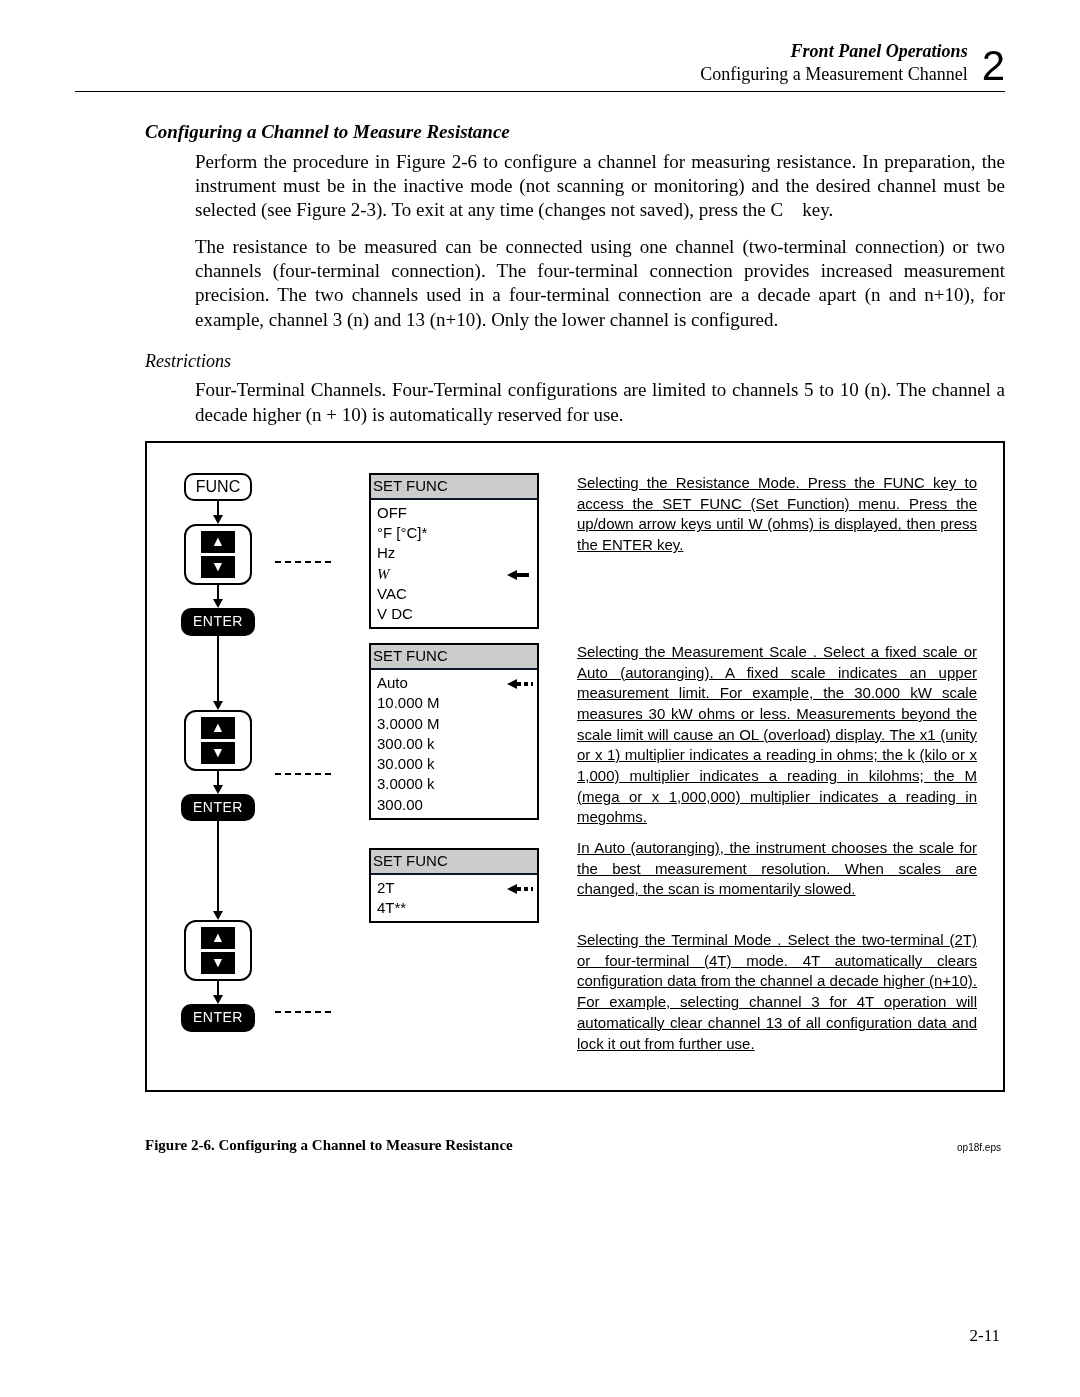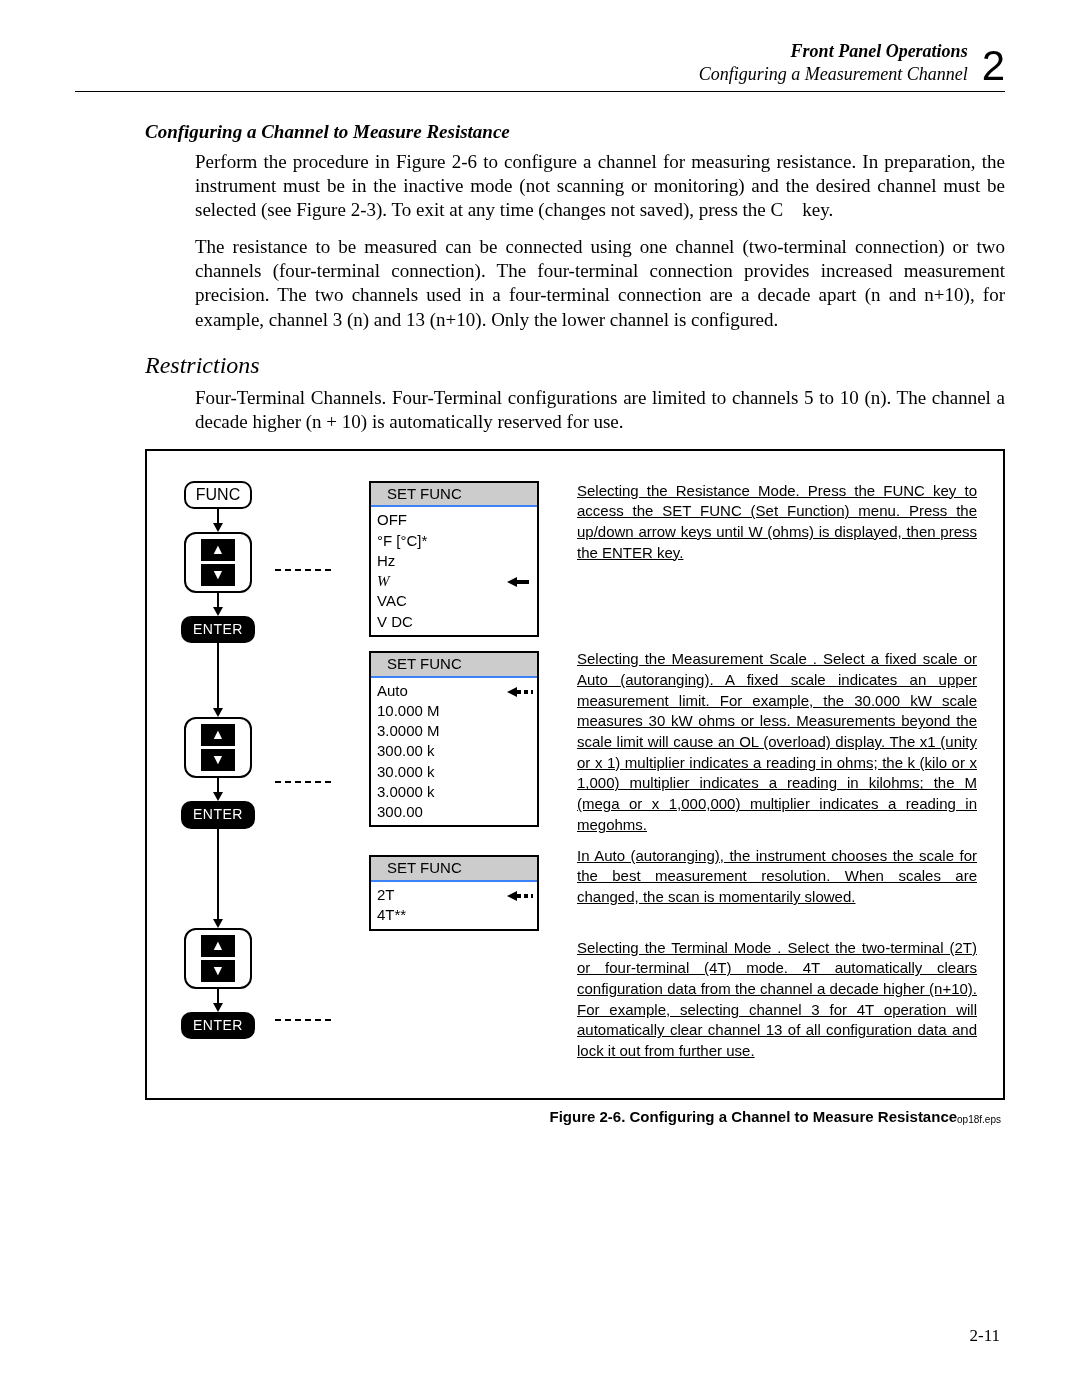--- a/index.html
+++ b/index.html
@@ -18,41 +18,41 @@
     box-sizing: border-box;
     padding: 40px 75px 30px 75px;
   }
   .header {
     display: flex;
     justify-content: flex-end;
     align-items: flex-end;
   }
   .header .titles { text-align: right; margin-right: 10px; }
   .header .section-title { font-style: italic; font-weight: bold; font-size: 18px; }
-  .header .sub-title { font-style: italic; font-size: 18px; }
+  .header .sub-title { font-size: 18px; }
   .header .chapter-number {
     font-family: Arial, Helvetica, sans-serif;
     font-size: 42px;
     line-height: 0.9;
     margin-left: 4px;
   }
   .rule {
     border: none;
     border-top: 1px solid #000;
     margin: 6px 0 28px 0;
   }
   .h-italic {
     font-style: italic;
     font-weight: bold;
     font-size: 19px;
     margin: 18px 0 6px 70px;
   }
   .h-sub {
     font-style: italic;
-    font-size: 24px;
+    font-size: 18px;
     margin: 18px 0 6px 70px;
   }
   .para {
     margin: 0 0 12px 120px;
     text-align: justify;
     font-size: 19px;
     line-height: 1.28;
   }
   .figure-frame {
     margin: 14px 0 8px 70px;
@@ -128,22 +128,22 @@
     width: 170px;
     font-family: Arial, Helvetica, sans-serif;
     font-size: 15px;
   }
   .menu-box {
     border: 2px solid #000;
     margin-bottom: 10px;
   }
   .menu-title {
     background: #ccc;
-    border-bottom: 2px solid #3b82f6;
-    padding: 2px 16px;
+    border-bottom: 2px solid #0f172a;
+    padding: 2px 2px;
   }
   .menu-body {
     padding: 3px 6px;
     line-height: 1.35;
   }
   .menu-row { display: flex; align-items: flex-end; gap: 6px; }
   .notes {
     font-size: 15px;
     font-family: Arial, Helvetica, sans-serif;
     margin-top: 10px;
@@ -174,25 +174,26 @@
     border-top: 2px dashed #000;
     margin: 0;
   }
   .caption-row {
     display: flex;
     justify-content: space-between;
     align-items: flex-end;
     margin-left: 70px;
   }
   .fig-caption {
-    font-family: Liberation Sans, sans-serif;
+    font-family: Liberation Serif, serif;
     font-size: 15px;
     font-weight: bold;
-    text-align: right;
+    text-align: left;
     flex: 1;
+    margin-top: 36px;
   }
   .eps-label {
     font-family: Arial, Helvetica, sans-serif;
     font-size: 10px;
     text-align: right;
     margin-right: 4px;
   }
   .page-num {
     position: absolute;
     bottom: 32px;

